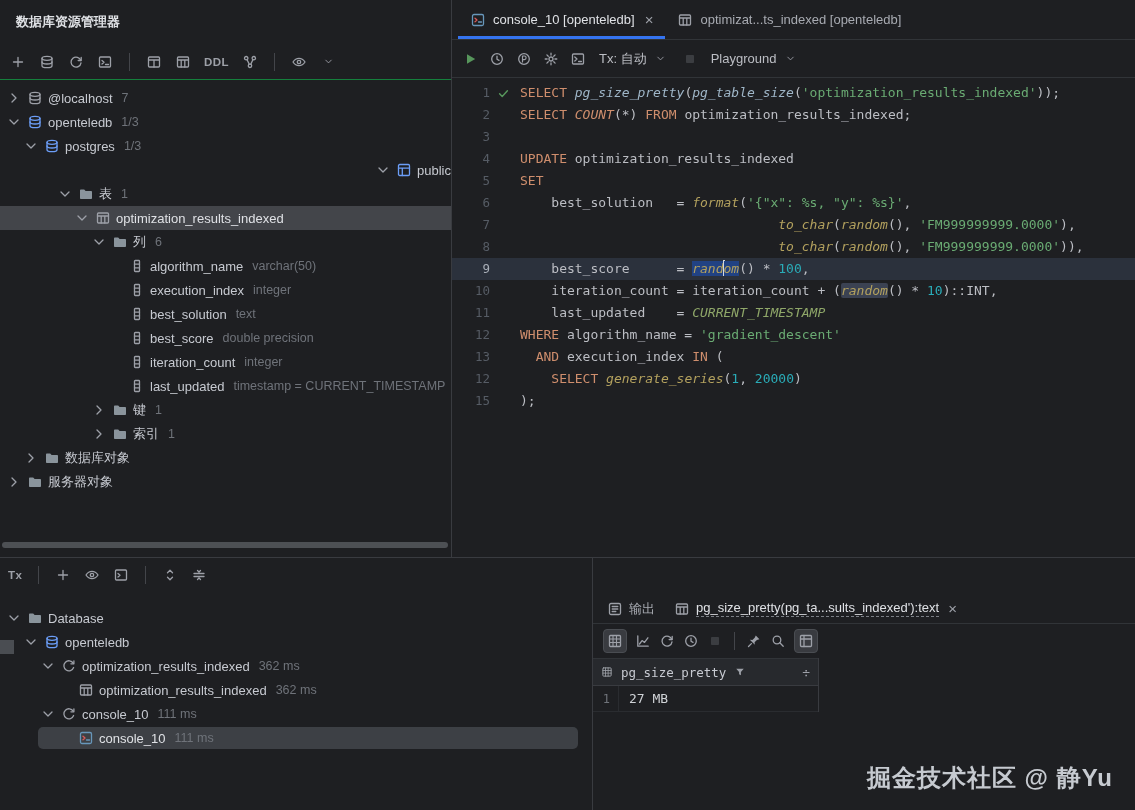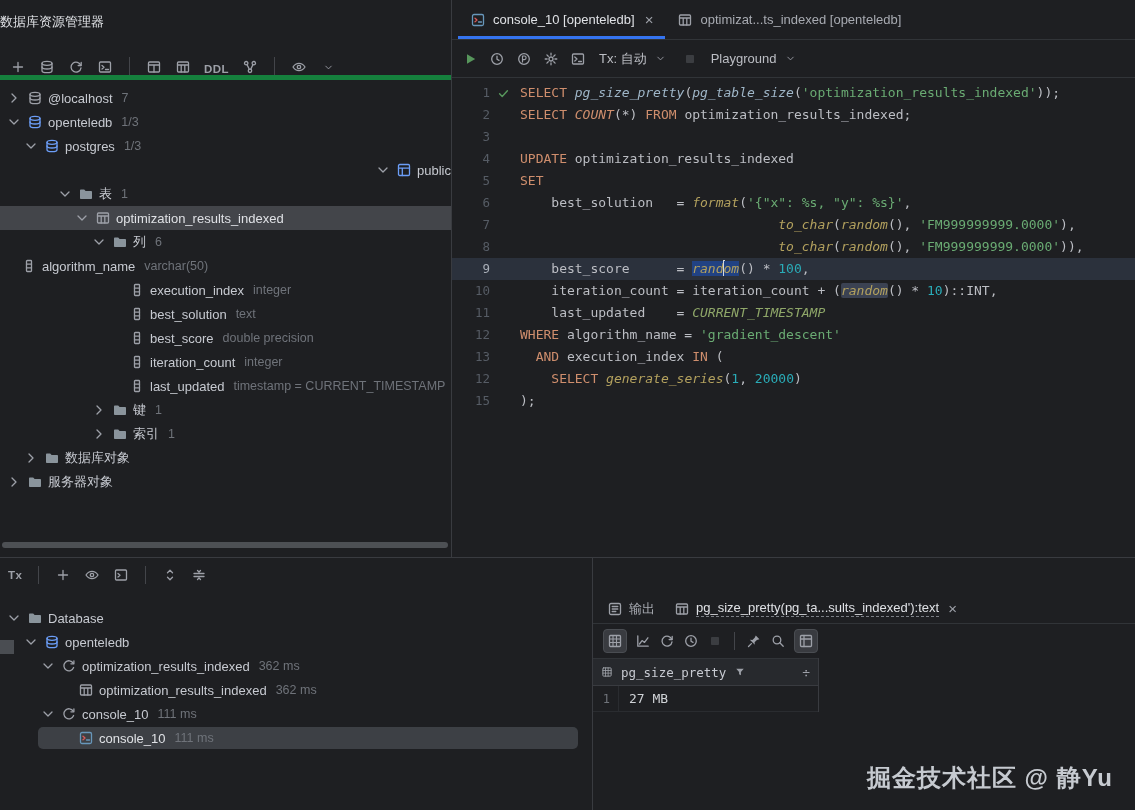--- a/index.html
+++ b/index.html
@@ -1,21 +1,21 @@
 <!DOCTYPE html>
 <html><head>
 <meta charset="utf-8">
 <style>
 *{margin:0;padding:0;box-sizing:border-box}
 html,body{background:#101114}
 .app{position:relative;width:1135px;height:810px;background:#1e1f22;font-family:"Liberation Sans","DejaVu Sans",sans-serif;font-size:13px;color:#bcbec4;overflow:hidden}
 .top{position:absolute;left:0;top:0;width:100%;height:557px;display:flex}
 .explorer{width:452px;flex:none;border-right:1px solid #393b40;position:relative;display:flex;flex-direction:column}
-.panel-title{height:44px;display:flex;align-items:center;padding-left:0;color:#dfe1e5;font-weight:400}
-.ex-toolbar{height:36px;flex:none;display:flex;align-items:flex-end;gap:13px;padding:0 10px;border-bottom:5px solid #15803d;color:#9da0a8}
+.panel-title{height:44px;display:flex;align-items:center;padding-left:16px;color:#dfe1e5;font-weight:700}
+.ex-toolbar{height:36px;flex:none;display:flex;align-items:center;gap:13px;padding:0 10px;border-bottom:1px solid #15803d;color:#9da0a8}
 .tree{flex:1;padding-top:6px;overflow:hidden}
 .trow{height:24px;display:flex;align-items:center;gap:5px;white-space:nowrap;position:relative}
 .explorer .trow.selected{background:#43454a}
 .tlabel{color:#c7cad1}
 .trow.selected .tlabel{color:#dfe1e5}
 .tmeta{color:#6f737a;margin-left:4px;font-size:12.5px}
 .chev{color:#7b7f86}
 .ic{width:16px;height:16px;display:inline-flex;align-items:center;justify-content:center;flex:none;color:#9da0a8}
 .c-blue{color:#6c9ef8}
 .c-folder{color:#8a949c}
@@ -241,21 +241,21 @@
               </svg>
             </span>
             <span class="ic c-folder">
               <svg width="16" height="16" viewBox="0 0 16 16" fill="none" stroke="currentColor" stroke-width="1.3" stroke-linecap="round" stroke-linejoin="round">
                 <path d="M2 4.5c0-.55.45-1 1-1h3.2l1.4 1.6H13c.55 0 1 .45 1 1v6c0 .55-.45 1-1 1H3c-.55 0-1-.45-1-1z" fill="currentColor" stroke="none"></path>
               </svg>
             </span>
             <span class="tlabel">列</span>
             <span class="tmeta">6</span>
           </div>
-          <div class="trow" style="">
+          <div class="trow" style="padding-left: 108px;">
             <span class="ic chev"></span>
             <span class="ic ">
               <svg width="16" height="16" viewBox="0 0 16 16" fill="none" stroke="currentColor" stroke-width="1.3" stroke-linecap="round" stroke-linejoin="round">
                 <rect x="5.5" y="2.5" width="5" height="11" rx="0.8"></rect>
                 <path d="M5.5 6.2h5M5.5 9.8h5"></path>
               </svg>
             </span>
             <span class="tlabel">algorithm_name</span>
             <span class="tmeta">varchar(50)</span>
           </div>

